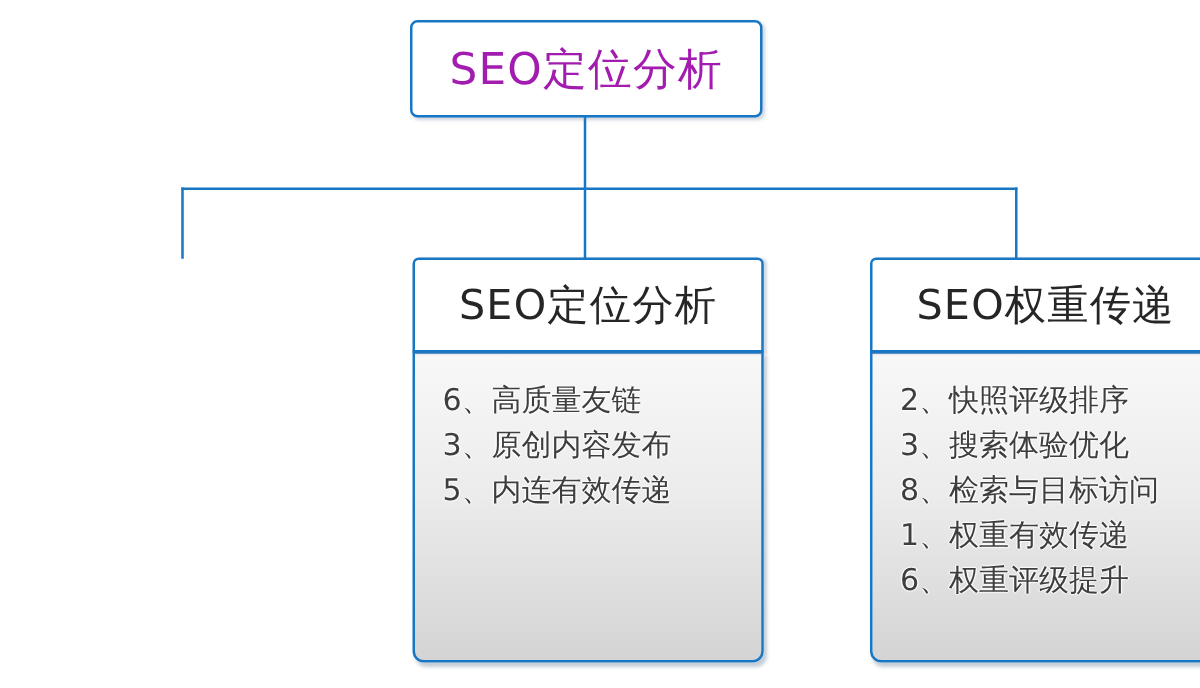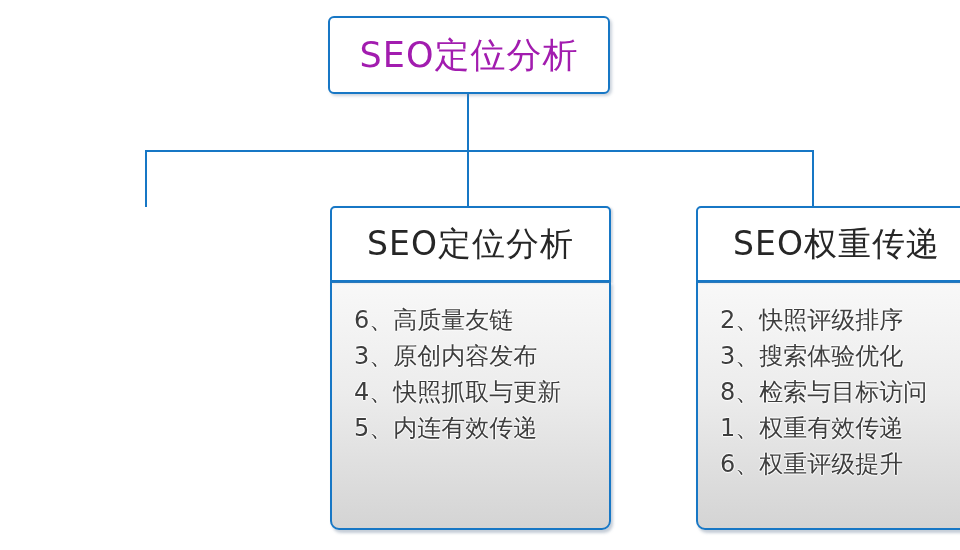--- a/index.html
+++ b/index.html
@@ -115,21 +115,20 @@
   </div>
 
 
   <div id="col-1" class="column">
     <div class="col-header">
       <span class="col-title">SEO定位分析</span>
     </div>
     <div class="col-body">
       <div class="list-item">6、高质量友链</div>
       <div class="list-item">3、原创内容发布</div>
-      <div class="list-item">4、快照抓取与更新</div>
       <div class="list-item">5、内连有效传递</div>
     </div>
   </div>
 
   <div id="col-2" class="column">
     <div class="col-header">
       <span class="col-title">SEO权重传递</span>
     </div>
     <div class="col-body">
       <div class="list-item">2、快照评级排序</div>

